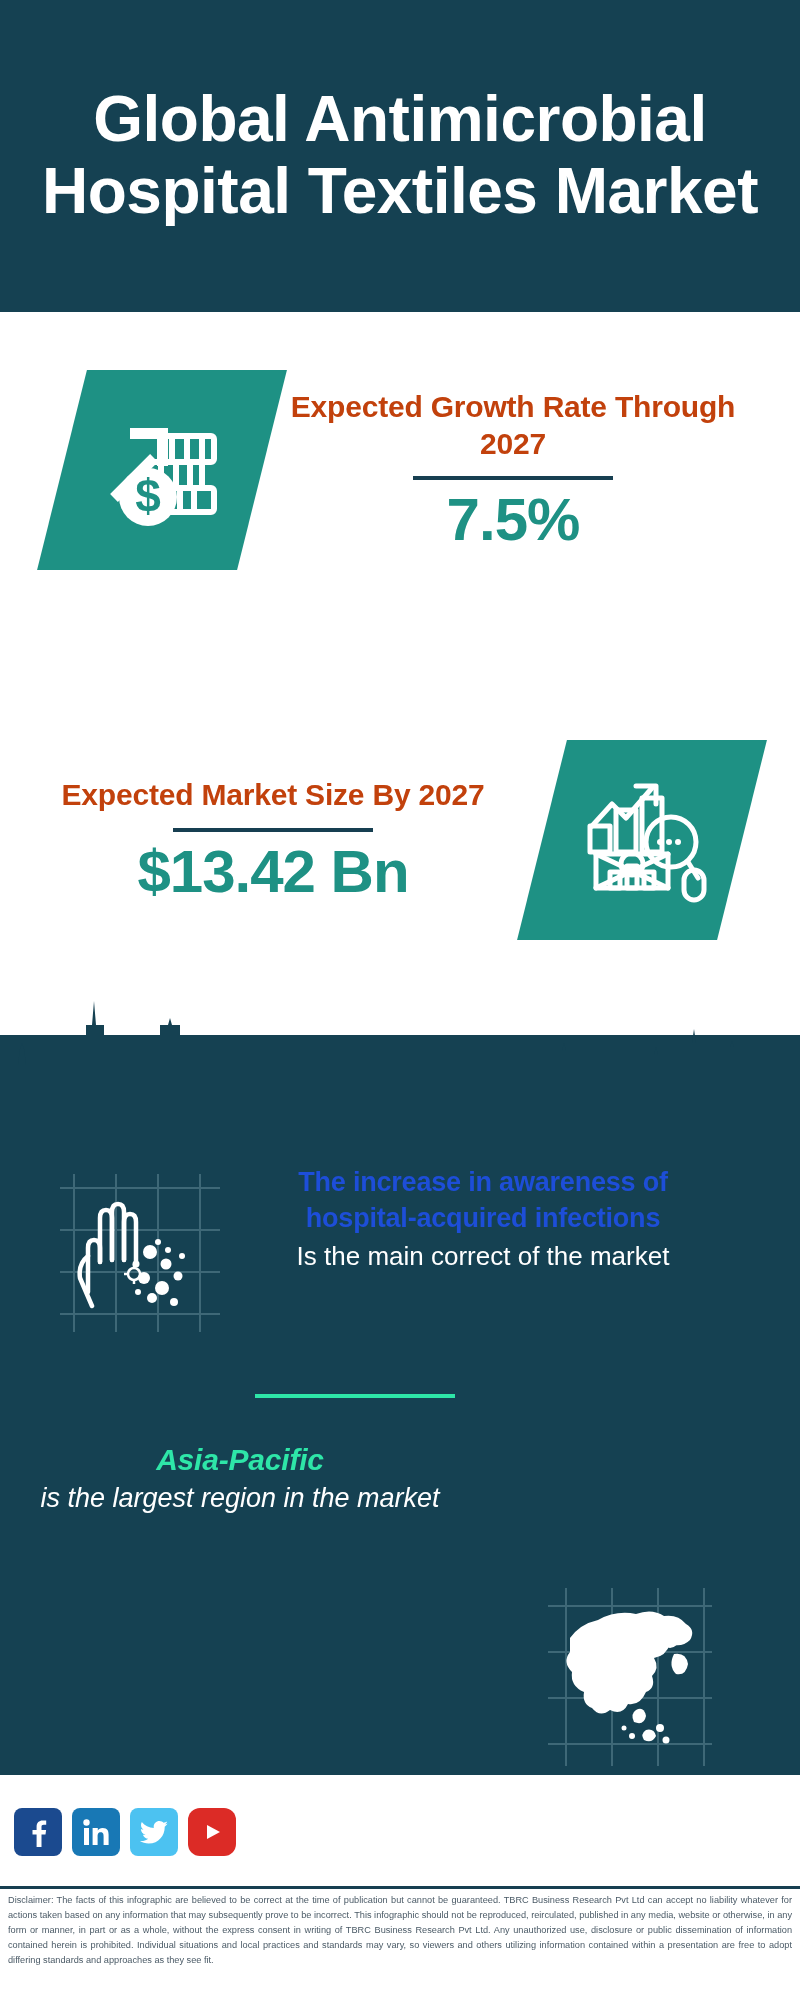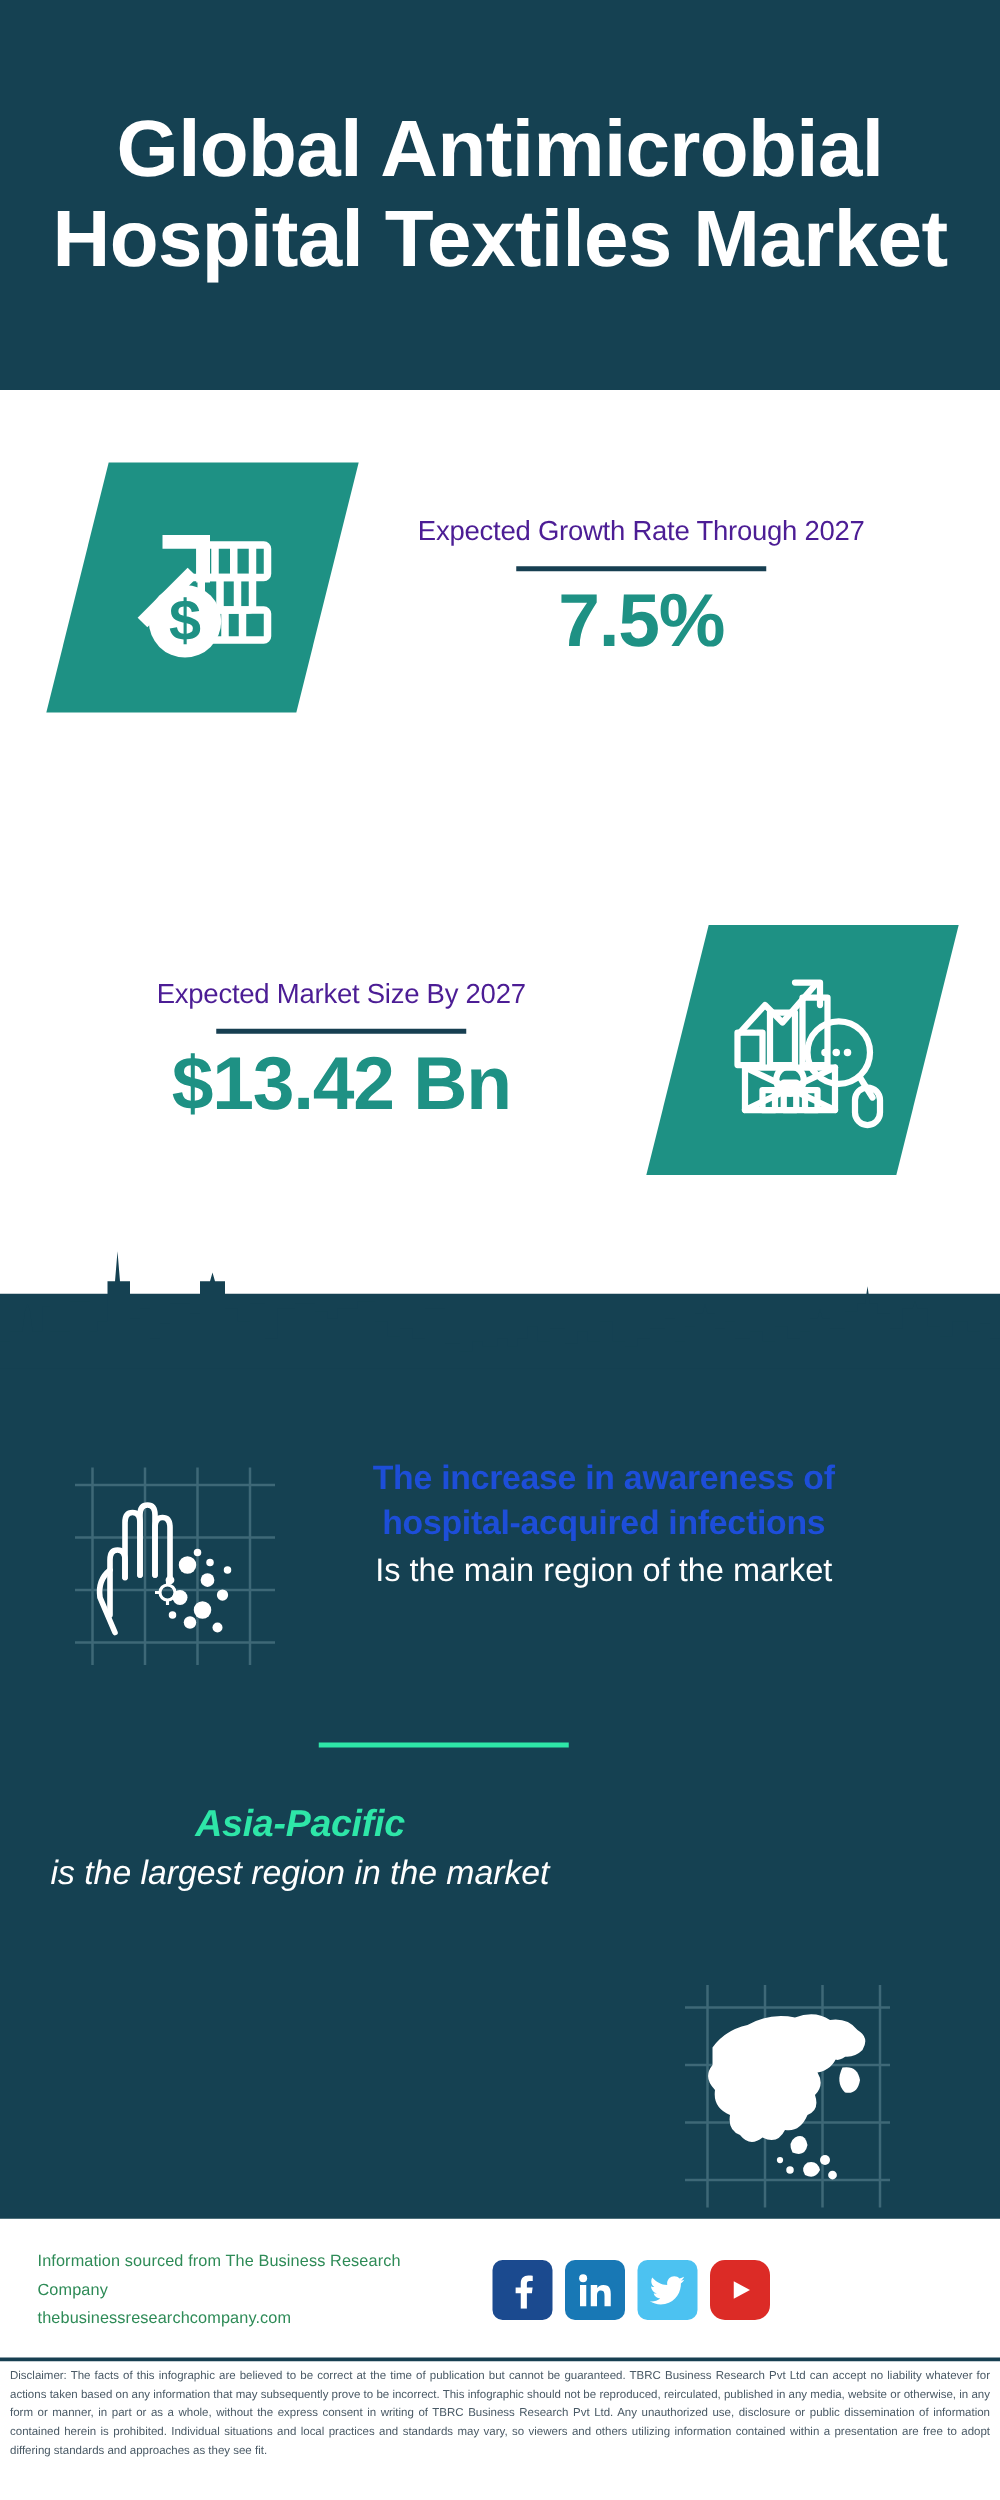--- a/index.html
+++ b/index.html
@@ -35,21 +35,21 @@
     width:200px;height:200px;flex:0 0 200px;
     background:#1E9184;
     transform:skewX(-14deg);
     display:flex;align-items:center;justify-content:center;
     position:relative;
   }
   .para > svg{transform:skewX(14deg);}
 
   .stat-text{flex:1;display:flex;flex-direction:column;align-items:center;justify-content:center;}
   .stat-title{
-    color:#4c1d95;font-size:22px;font-weight:400;line-height:1.22;text-align:center;
+    color:#c2410c;font-size:30px;font-weight:700;line-height:1.22;text-align:center;
     letter-spacing:-0.2px;
   }
   .rule-dark{width:200px;height:4px;background:#173F51;margin:14px 0 8px 0;}
   .stat-value{
     color:#1E9184;font-size:60px;font-weight:700;letter-spacing:-1px;line-height:1.05;
   }
 
   .stat-growth .para{margin-left:62px;}
   .stat-growth .stat-text{padding-right:36px;}
   .stat-size .para{margin-right:58px;order:2;}
@@ -250,21 +250,21 @@
         <line x1="88" y1="104" x2="88" y2="108"></line>
           <line x1="88" y1="120" x2="88" y2="124"></line>
         <line x1="78" y1="114" x2="82" y2="114"></line>
           <line x1="94" y1="114" x2="98" y2="114"></line>
       </g>
     </svg>
   </div>
 
   <div class="driver-text">
     <div class="t-accent">The increase in awareness of hospital-acquired infections</div>
-    <div class="t-white">Is the main region of the market</div>
+    <div class="t-white">Is the main correct of the market</div>
   </div>
   <div class="rule-green"></div>
 
   <div class="region-text">
     <div class="region-accent">Asia-Pacific</div>
     <div class="region-white">is the largest region in the market</div>
   </div>
 
   <div class="grid-box" style="left:540px;top:1580px;">
     <svg width="180" height="190" viewBox="0 0 180 190">
@@ -292,24 +292,20 @@
         <circle cx="92" cy="156" r="3"></circle>
           <circle cx="84" cy="148" r="2.5"></circle>
         <path d="M60 96 Q70 92 72 102 Q68 112 58 108 Q54 100 60 96 Z"></path>
         <path d="M52 114 Q58 112 60 120 Q56 128 48 124 Q46 118 52 114 Z"></path>
         <path d="M112 36 Q120 32 124 40 Q120 46 112 42 Z"></path>
       </g>
     </svg>
   </div>
 
   <div class="footer">
-    <div class="footer-text">
-      <div class="footer-line">Information sourced from The Business Research Company</div>
-      <div class="footer-line">thebusinessresearchcompany.com</div>
-    </div>
     <div class="socials">
       <div class="soc fb">
         <svg width="30" height="30" viewBox="0 0 30 30">
           <path fill="#fff" d="M18.5 30V17.5h4l.6-4.6h-4.6V9.9c0-1.3.4-2.2 2.3-2.2h2.4V3.6c-.4-.1-1.9-.2-3.6-.2
             -3.6 0-6 2.2-6 6.2v3.3H9.5v4.6h4.1V30h4.9z"></path>
         </svg>
       </div>
       <div class="soc li">
         <svg width="30" height="30" viewBox="0 0 30 30">
           <rect x="3" y="11" width="5" height="17" fill="#fff"></rect>

